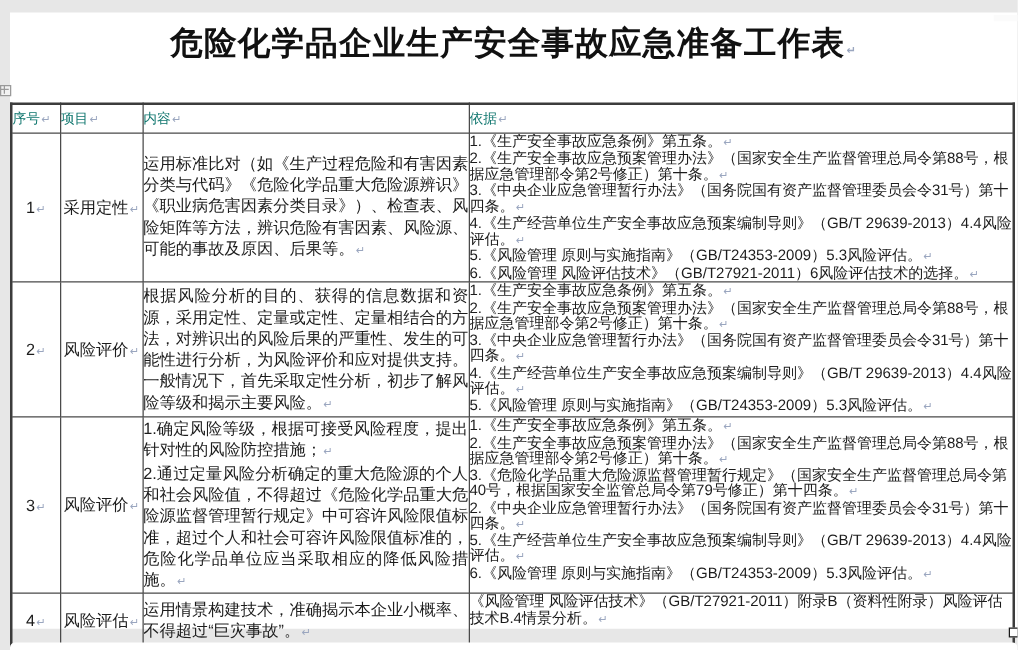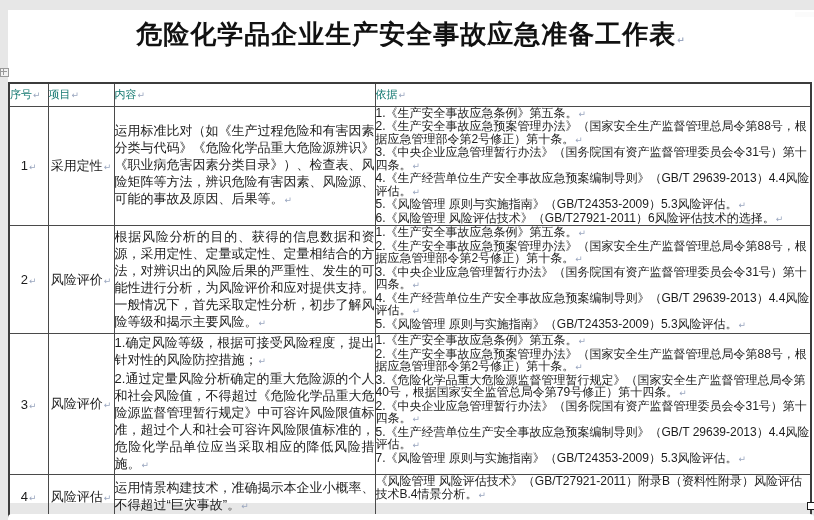--- a/index.html
+++ b/index.html
@@ -160,21 +160,21 @@
         <td class="c-content">
           <p class="pm">1.确定风险等级，根据可接受风险程度，提出针对性的风险防控措施；</p>
           <p class="pm">2.通过定量风险分析确定的重大危险源的个人和社会风险值，不得超过《危险化学品重大危险源监督管理暂行规定》中可容许风险限值标准，超过个人和社会可容许风险限值标准的，危险化学品单位应当采取相应的降低风险措施。</p>
         </td>
         <td class="c-basis">
           <div class="pm">1.《生产安全事故应急条例》第五条。</div>
           <div class="pm">2.《生产安全事故应急预案管理办法》（国家安全生产监督管理总局令第88号，根据应急管理部令第2号修正）第十条。</div>
           <div class="pm">3.《危险化学品重大危险源监督管理暂行规定》（国家安全生产监督管理总局令第40号，根据国家安全监管总局令第79号修正）第十四条。</div>
           <div class="pm">2.《中央企业应急管理暂行办法》（国务院国有资产监督管理委员会令31号）第十四条。</div>
           <div class="pm">5.《生产经营单位生产安全事故应急预案编制导则》（GB/T 29639-2013）4.4风险评估。</div>
-          <div class="pm">7.《风险管理 原则与实施指南》（GB/T24353-2009）5.3风险评估。</div>
+          <div class="pm">6.《风险管理 原则与实施指南》（GB/T24353-2009）5.3风险评估。</div>
         </td>
       </tr>
 
       <tr class="r4">
         <td class="c-no pm">4</td>
         <td class="c-item pm">风险评估</td>
         <td class="c-content">
           <p class="pm">运用情景构建技术，准确揭示本企业小概率、不得超过“巨灾事故”。</p>
         </td>
         <td class="c-basis">

